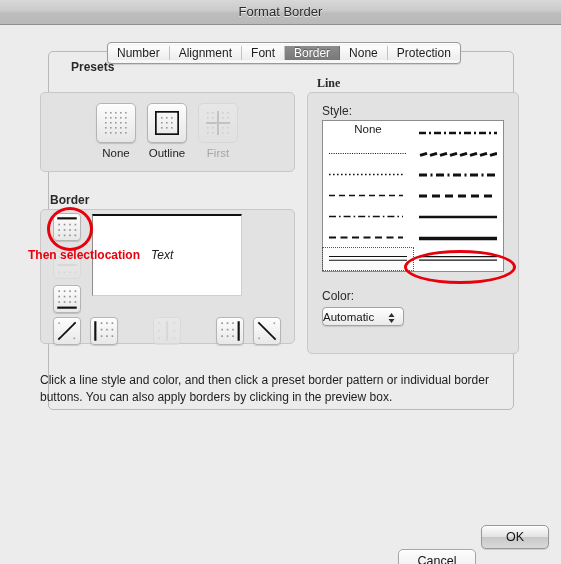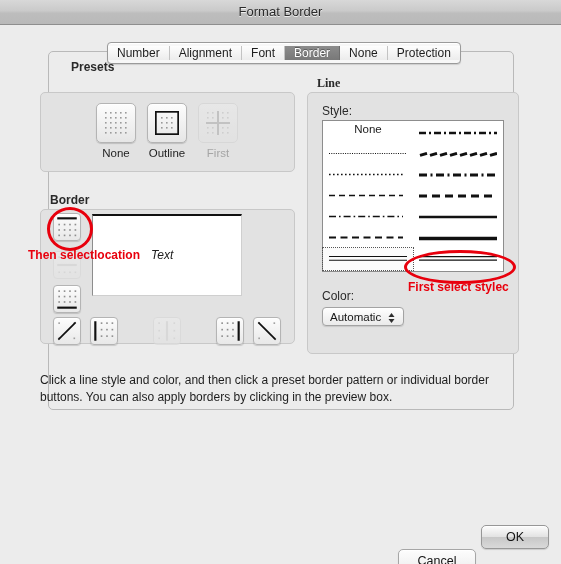--- a/index.html
+++ b/index.html
@@ -136,21 +136,21 @@
     font-size:11.5px;color:#1a1a1a;
   }
   #color-label{left:322px;top:289px;font-weight:normal;}
   .popup{
     position:absolute;left:322px;top:307px;width:82px;height:19px;
     border:1px solid #a3a3a3;border-radius:4px;
     background:linear-gradient(to bottom,#ffffff,#eaeaea);
     box-shadow:0 1px 1px rgba(0,0,0,.12), inset 0 1px 0 #fff;
     font-size:11.5px;color:#161616;
     box-sizing:border-box;
-    display:flex;align-items:center;padding-left:7px;
+    display:flex;align-items:center;
   }
   .popup .arrows{
     position:absolute;right:7px;top:2px;width:9px;height:15px;
     display:flex;flex-direction:column;align-items:center;justify-content:center;
     line-height:6px;font-size:7px;color:#333;
   }
   
   .helptext{
     position:absolute;left:40px;top:372px;width:470px;
     font-size:12px;color:#1d1d1d;line-height:1.38;
@@ -527,15 +527,14 @@
 
   <div class="helptext">Click a line style and color, and then click a preset border pattern or individual border buttons. You can also apply borders by clicking in the preview box.</div>
 
   <div class="btn" id="cancel-button">Cancel</div>
   <div class="btn" id="ok-button">OK</div>
 
   <div class="ellipse" id="ellipse-border-btn"></div>
   <div class="ann-text" id="ann-then">Then  selectlocation</div>
 
   <div class="ellipse" id="ellipse-style"></div>
-  <div class="ann-text" id="ann-first">First select stylec</div>
 
 </div>
 
 </body></html>

